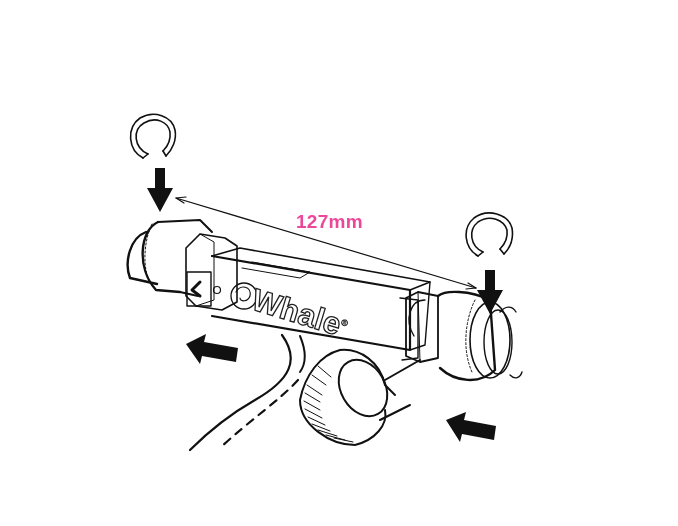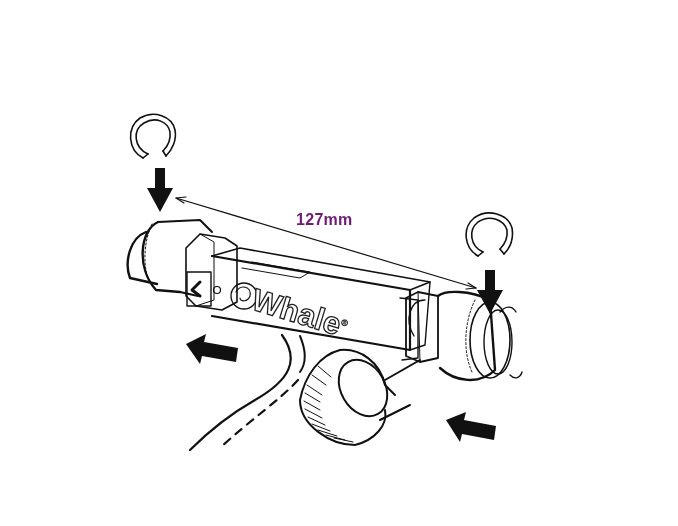--- a/index.html
+++ b/index.html
@@ -1,18 +1,18 @@
 <!DOCTYPE html>
 <html><head>
 <meta charset="utf-8">
 <style>
   html, body { margin: 0; padding: 0; background: #ffffff; }
   body { width: 678px; height: 526px; overflow: hidden; position: relative; font-family: "Liberation Sans", sans-serif; }
   #canvas { position: absolute; left: 0; top: 0; width: 678px; height: 526px; }
-  .dim-label { position: absolute; left: 296px; top: 211px; font-family: "Liberation Sans", sans-serif; font-weight: bold; font-size: 16px; color: #701a75; letter-spacing: 0.3px; }
+  .dim-label { position: absolute; left: 296px; top: 211px; font-family: "Liberation Sans", sans-serif; font-weight: bold; font-size: 19px; color: #ec4899; letter-spacing: 0.3px; }
   .brand { position: absolute; left: 258px; top: 282px; font-family: "Liberation Sans", sans-serif; font-weight: bold; font-size: 31px; color: #fff; -webkit-text-stroke: 1.3px #222; transform: rotate(17deg); transform-origin: left top; letter-spacing: 0px; }
   .brand sup { font-size: 9px; -webkit-text-stroke: 0.5px #222; }
   svg * { vector-effect: non-scaling-stroke; }
 </style>
 </head>
 <body>
 
 <svg id="canvas" viewBox="0 0 678 526" xmlns="http://www.w3.org/2000/svg">
   <g fill="none" stroke="#111" stroke-width="2" stroke-linecap="round" stroke-linejoin="round">
 

